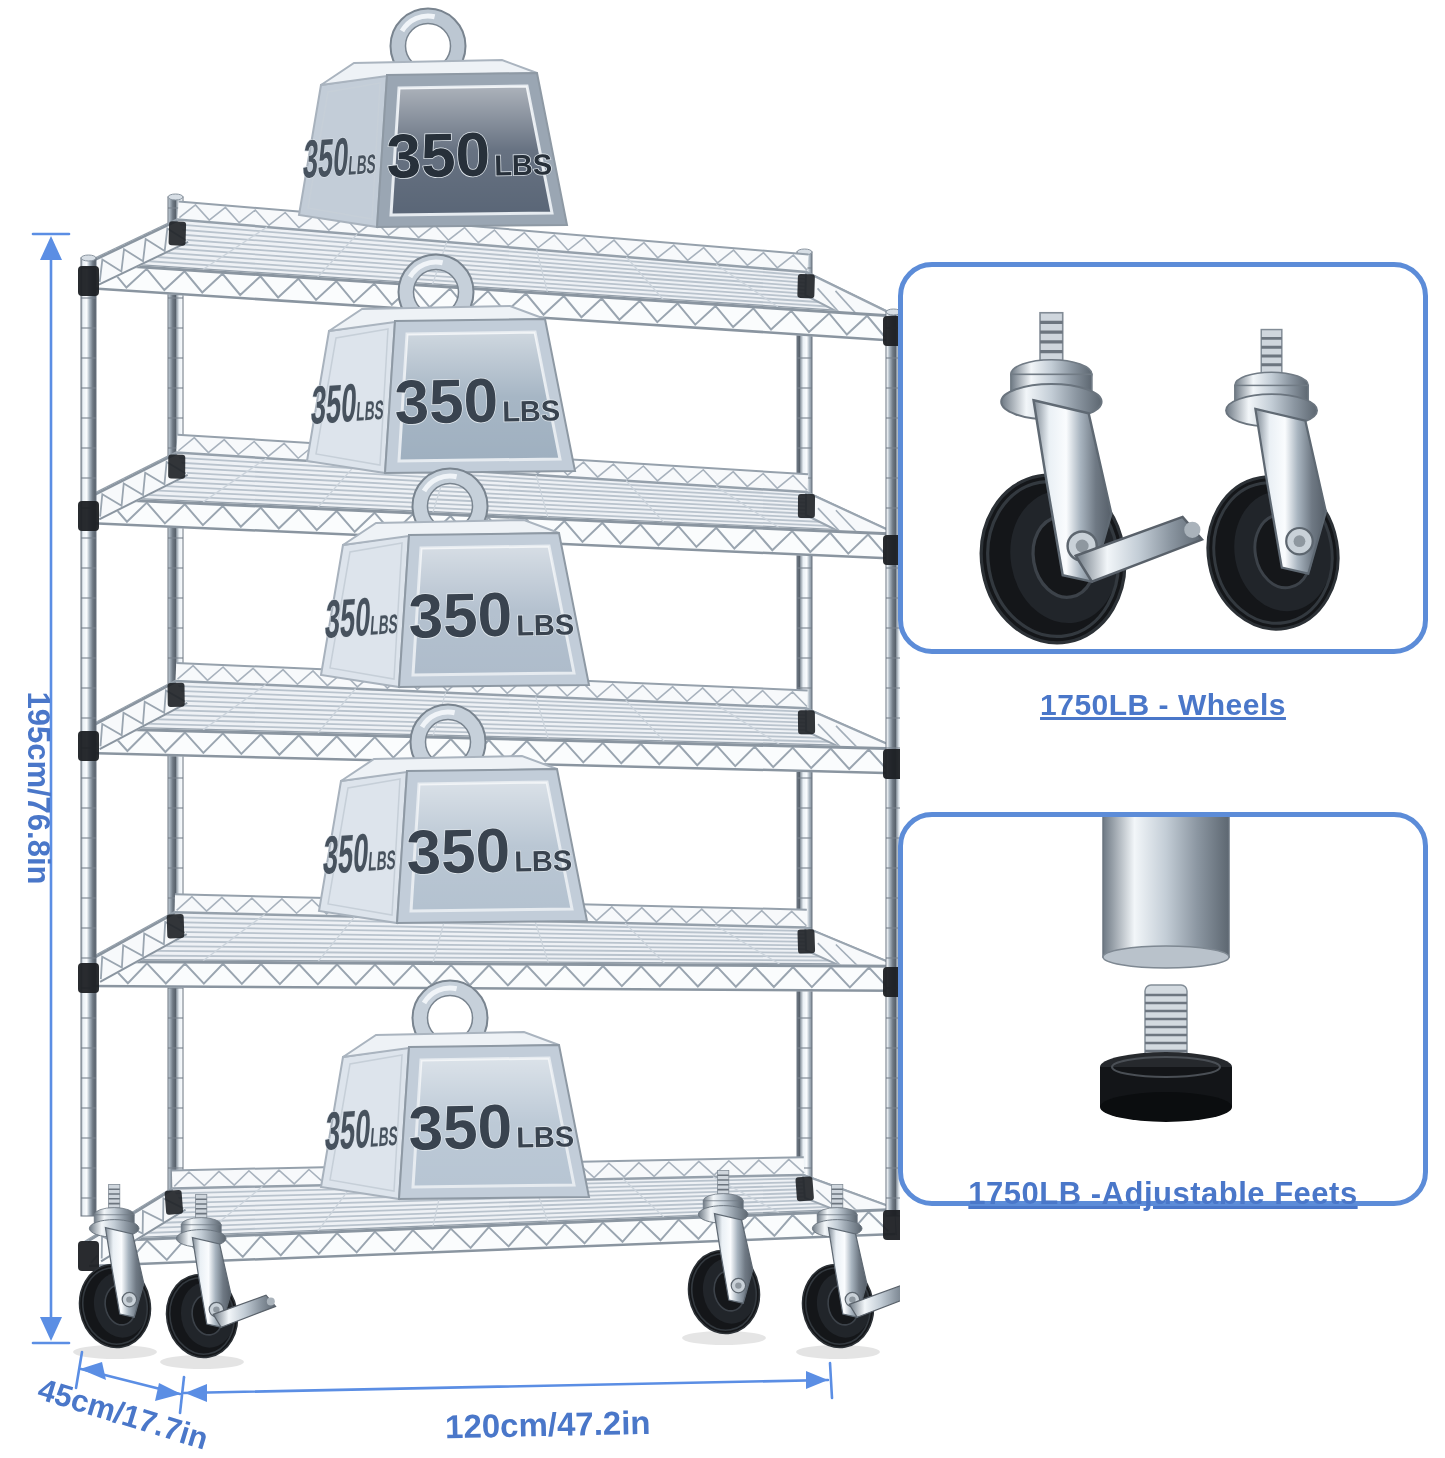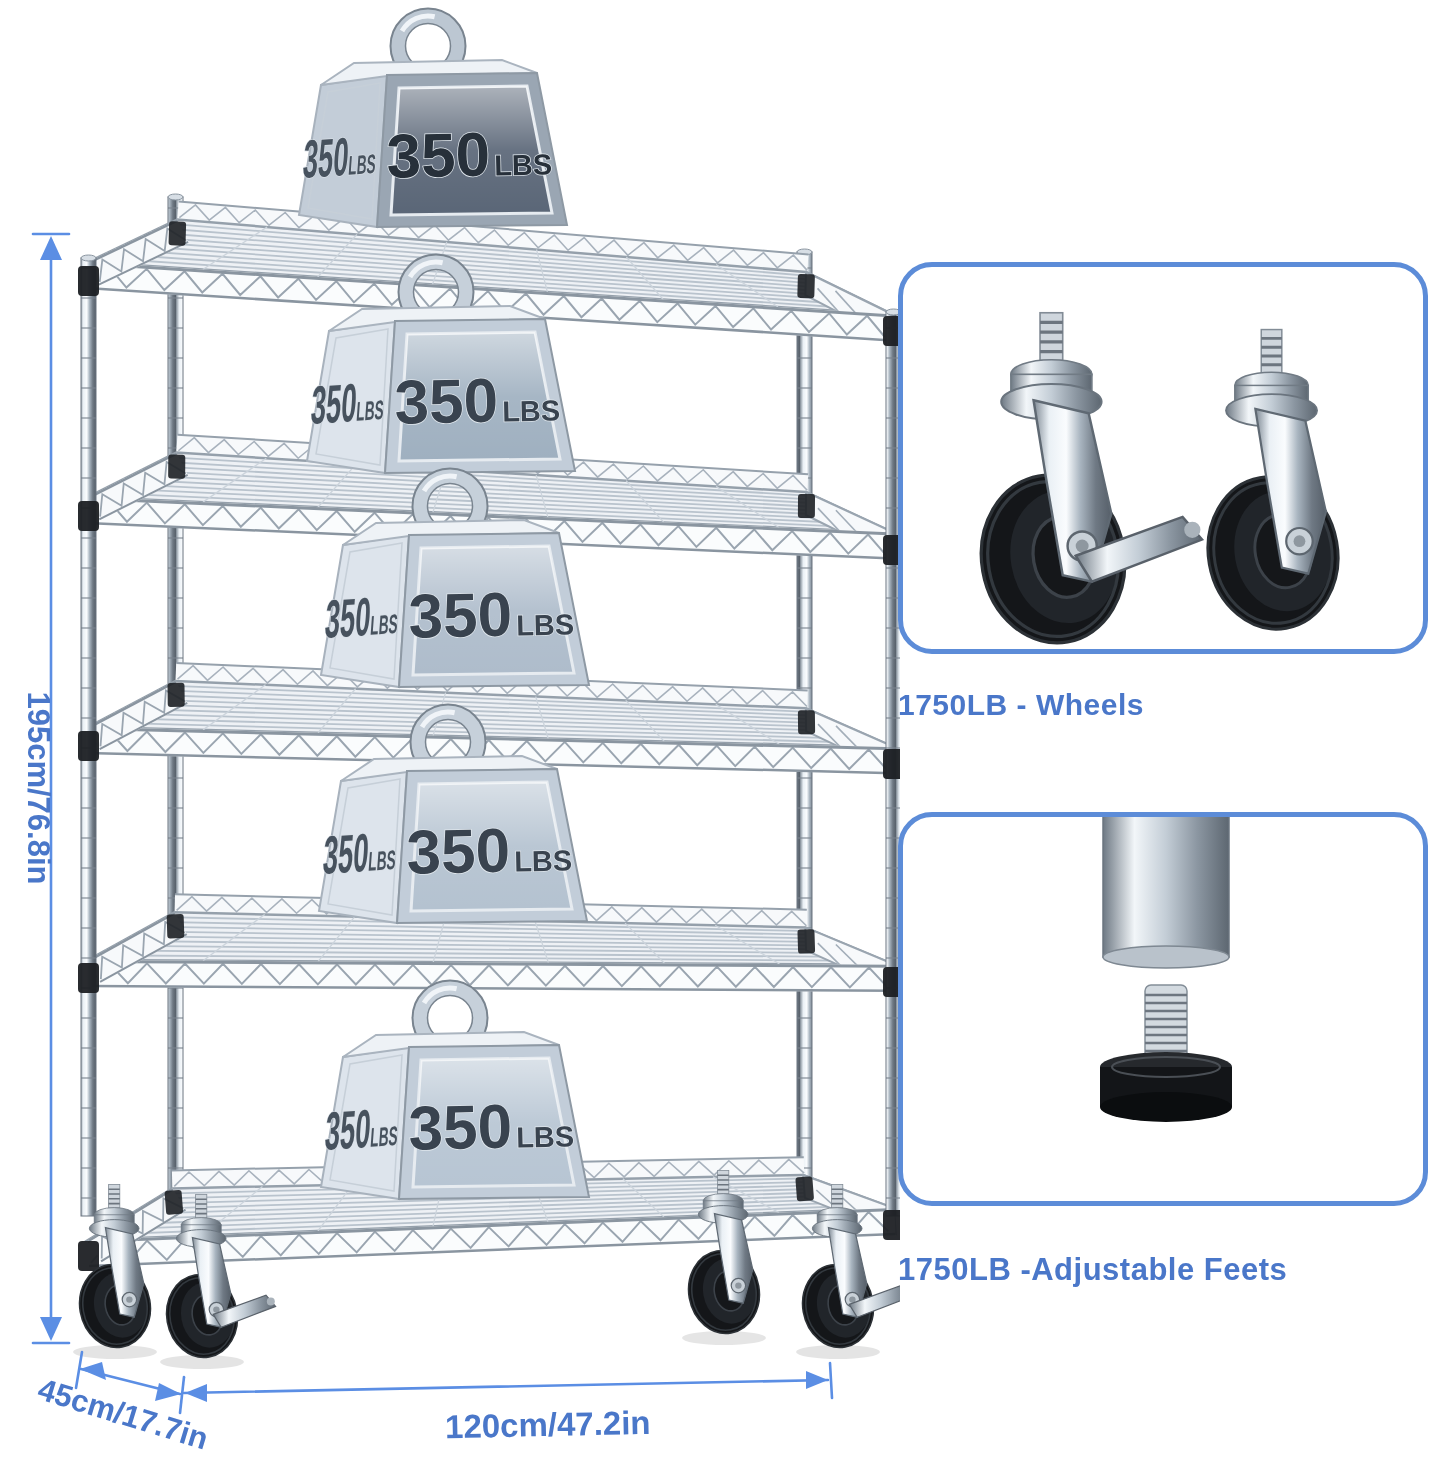--- a/index.html
+++ b/index.html
@@ -14,25 +14,25 @@
   }
   .rack-svg{position:absolute;left:0;top:0;}
   .callout-panel{
     position:absolute;left:898px;width:530px;box-sizing:border-box;
     border:5px solid var(--panel-border);border-radius:34px;background:#ffffff;
   }
   .panel-wheels{top:262px;height:392px;}
   .panel-feet{top:812px;height:394px;}
   .callout-panel svg{position:absolute;left:0;top:0;}
   .panel-caption{
-    position:absolute;left:898px;width:530px;
-    color:var(--accent);font-weight:bold;font-size:30px;letter-spacing:0.5px;
+    position:absolute;left:898px;width:530px;text-align:center;
+    color:var(--accent);font-weight:bold;font-size:30px;letter-spacing:0.5px;text-decoration:underline;
   }
   .caption-wheels{top:688px;}
-  .caption-feet{top:1252px;font-size:31px;}
+  .caption-feet{top:1176px;font-size:31px;}
   .dim-text{
     fill:var(--accent);font-family:"Liberation Sans",sans-serif;font-weight:bold;
   }
   .dim-stroke{stroke:var(--line-blue);stroke-width:2.6;fill:none;stroke-linecap:round;}
   .dim-fill{fill:var(--line-blue);}
 </style>
 </head>
 <body>
 
 <div class="canvas">

